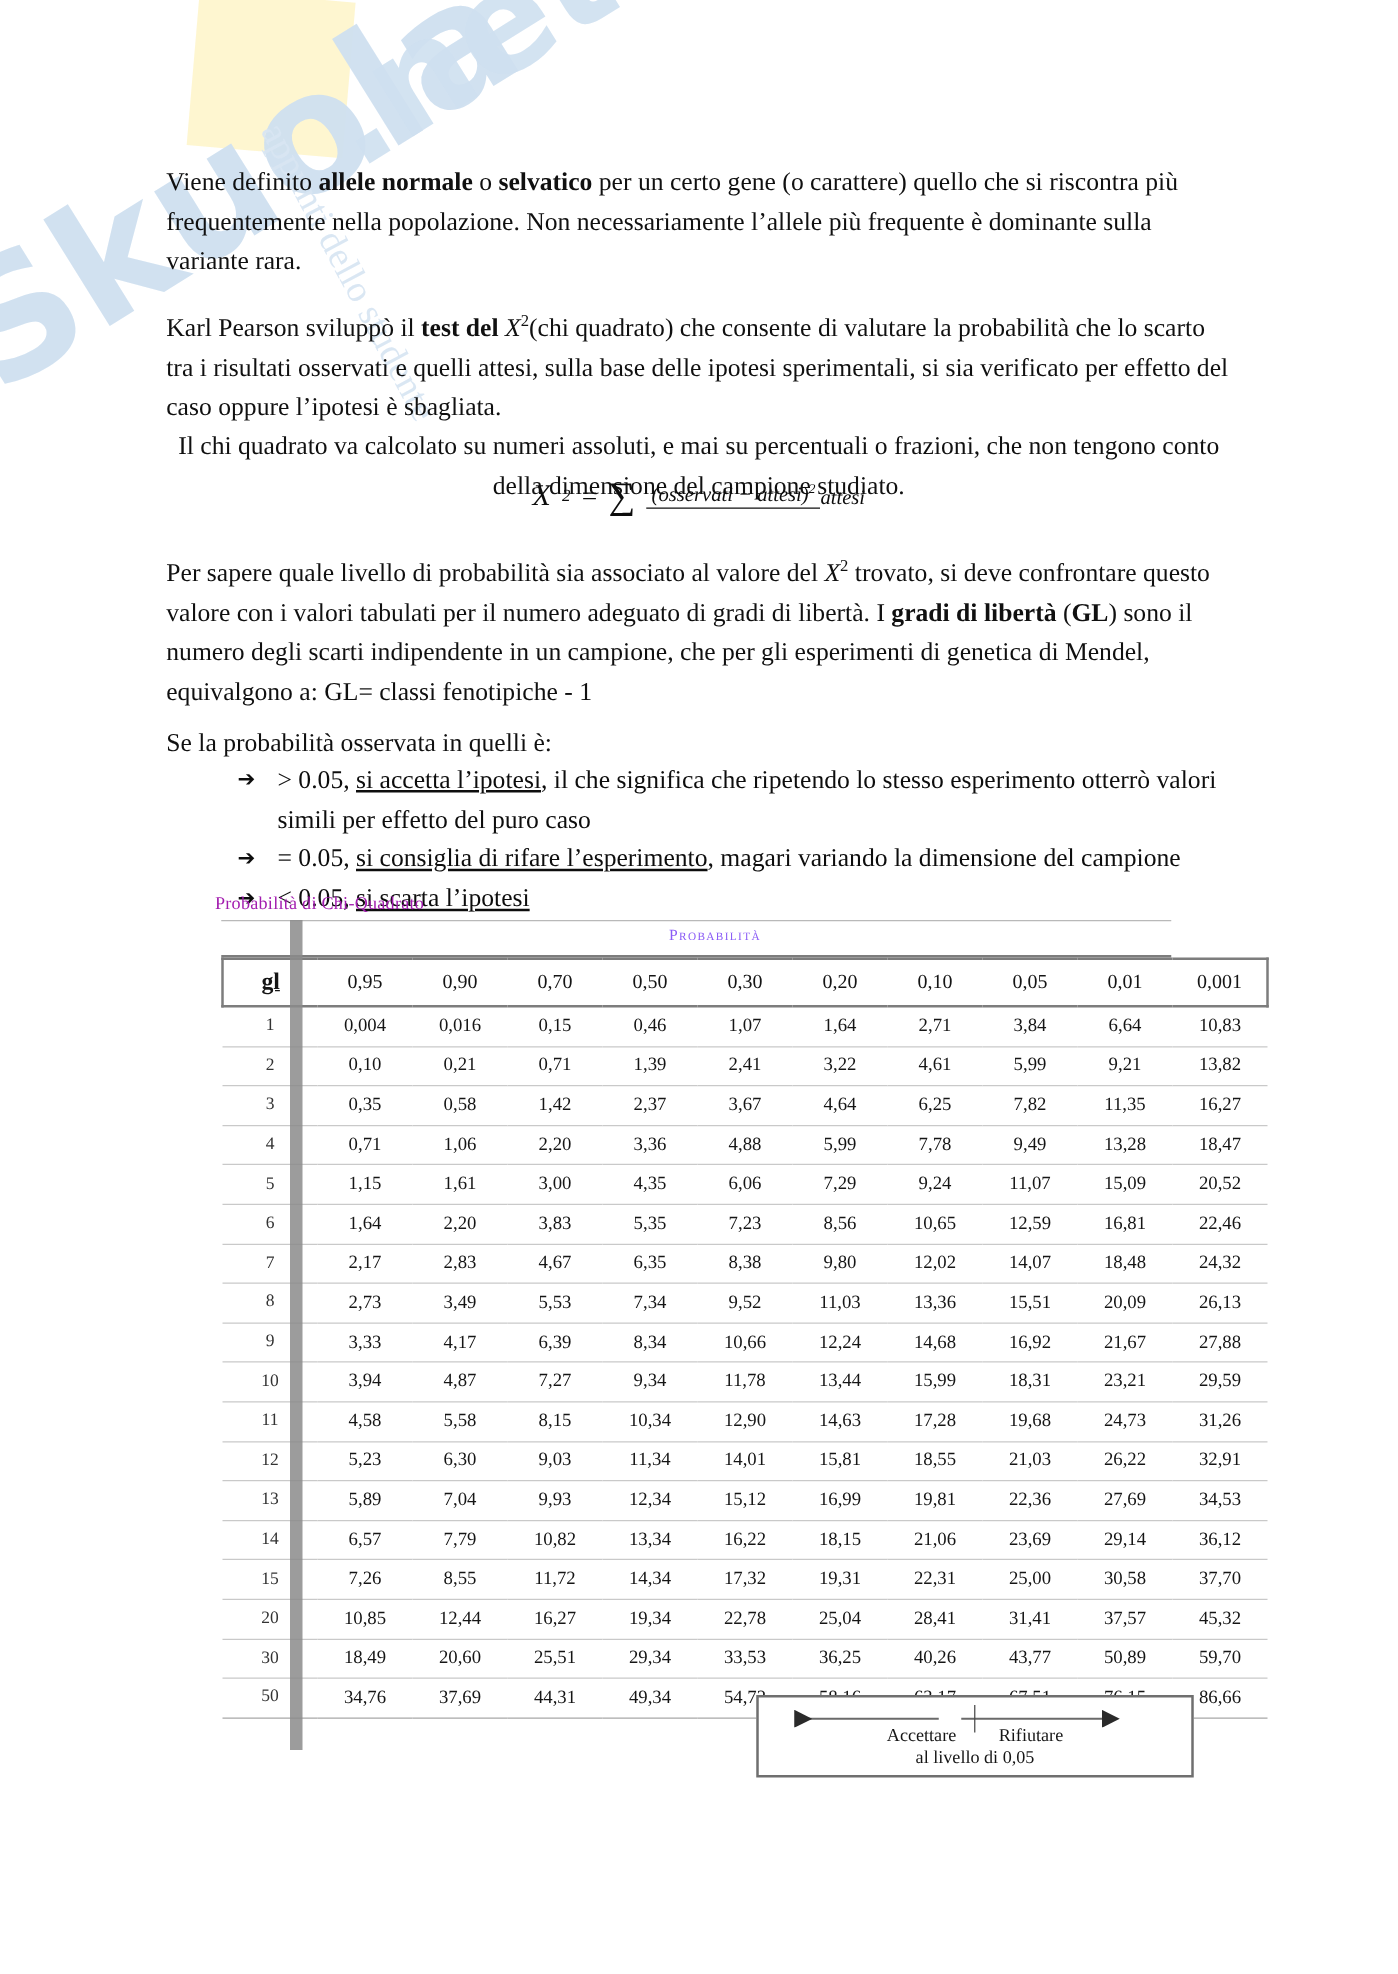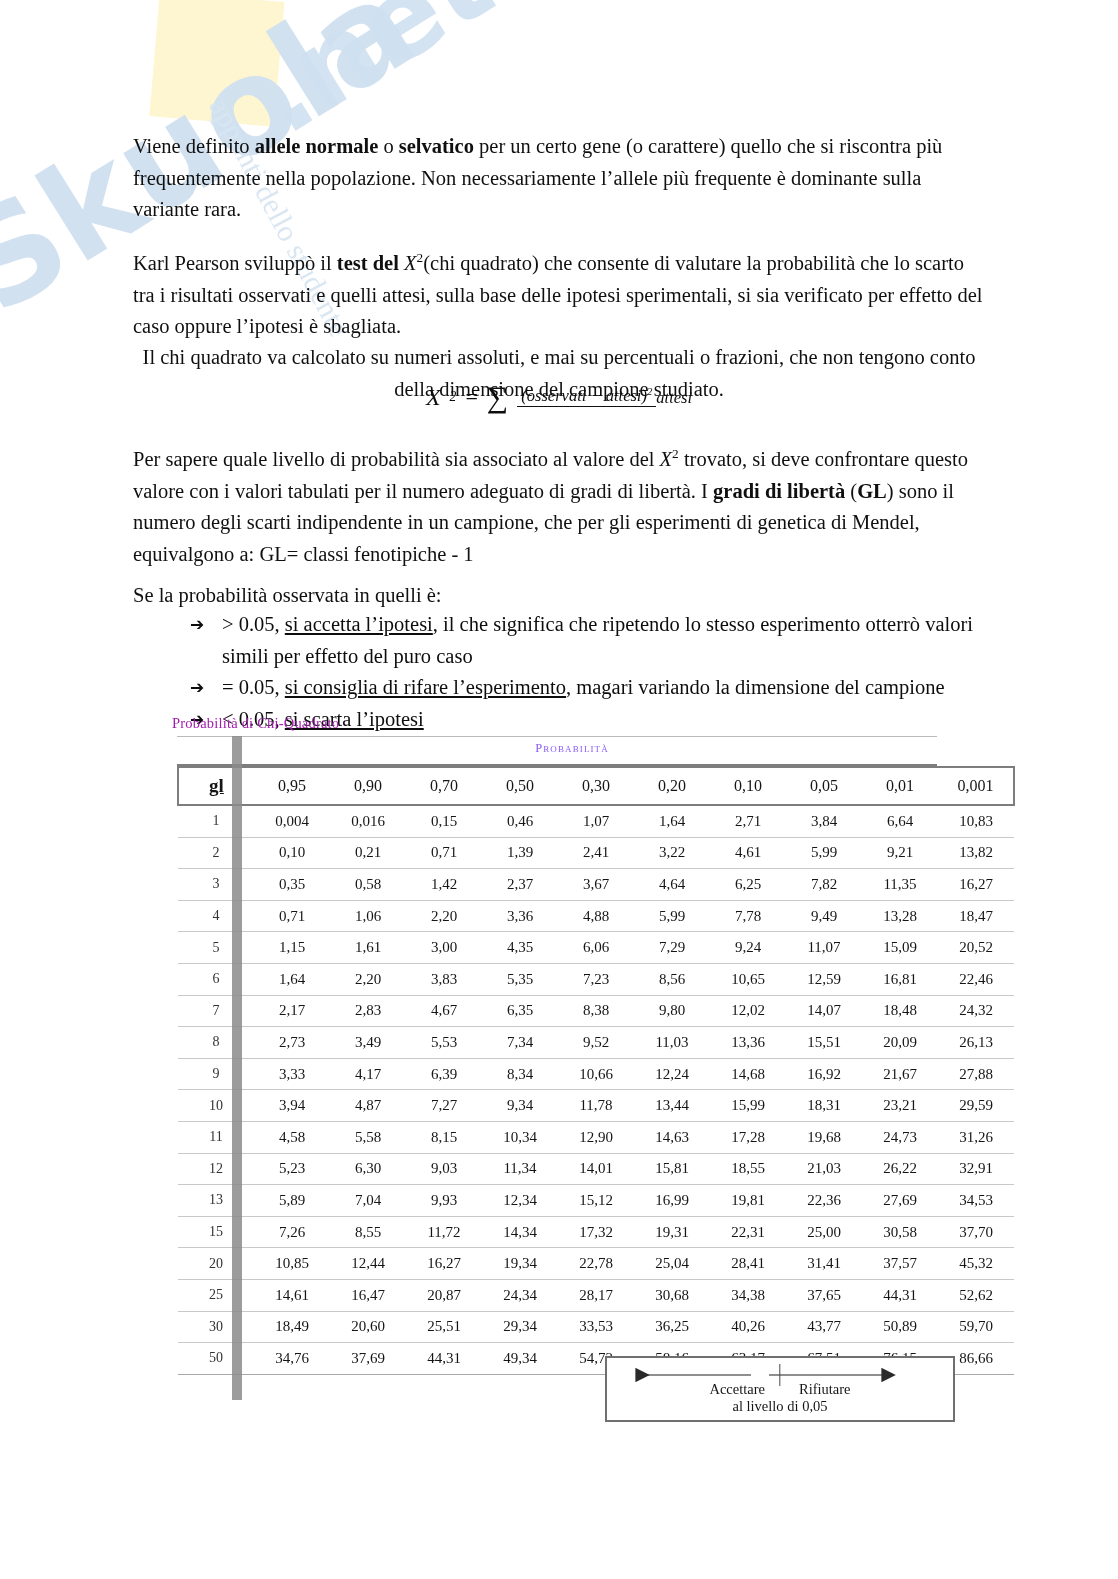--- a/index.html
+++ b/index.html
@@ -526,20 +526,33 @@
             <td>9,93</td>
             <td>12,34</td>
             <td>15,12</td>
             <td>16,99</td>
             <td>19,81</td>
             <td>22,36</td>
             <td>27,69</td>
             <td>34,53</td>
           </tr>
           <tr class="data-row">
+            <td class="gl-cell">14</td>
+            <td>6,57</td>
+            <td>7,79</td>
+            <td>10,82</td>
+            <td>13,34</td>
+            <td>16,22</td>
+            <td>18,15</td>
+            <td>21,06</td>
+            <td>23,69</td>
+            <td>29,14</td>
+            <td>36,12</td>
+          </tr>
+          <tr class="data-row">
             <td class="gl-cell">15</td>
             <td>7,26</td>
             <td>8,55</td>
             <td>11,72</td>
             <td>14,34</td>
             <td>17,32</td>
             <td>19,31</td>
             <td>22,31</td>
             <td>25,00</td>
             <td>30,58</td>
@@ -550,33 +563,20 @@
             <td>10,85</td>
             <td>12,44</td>
             <td>16,27</td>
             <td>19,34</td>
             <td>22,78</td>
             <td>25,04</td>
             <td>28,41</td>
             <td>31,41</td>
             <td>37,57</td>
             <td>45,32</td>
-          </tr>
-          <tr class="data-row">
-            <td class="gl-cell">25</td>
-            <td>14,61</td>
-            <td>16,47</td>
-            <td>20,87</td>
-            <td>24,34</td>
-            <td>28,17</td>
-            <td>30,68</td>
-            <td>34,38</td>
-            <td>37,65</td>
-            <td>44,31</td>
-            <td>52,62</td>
           </tr>
           <tr class="data-row">
             <td class="gl-cell">30</td>
             <td>18,49</td>
             <td>20,60</td>
             <td>25,51</td>
             <td>29,34</td>
             <td>33,53</td>
             <td>36,25</td>
             <td>40,26</td>

